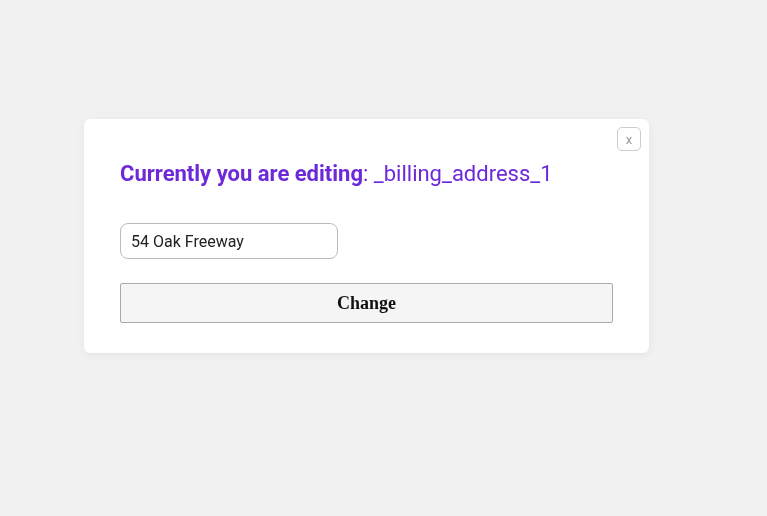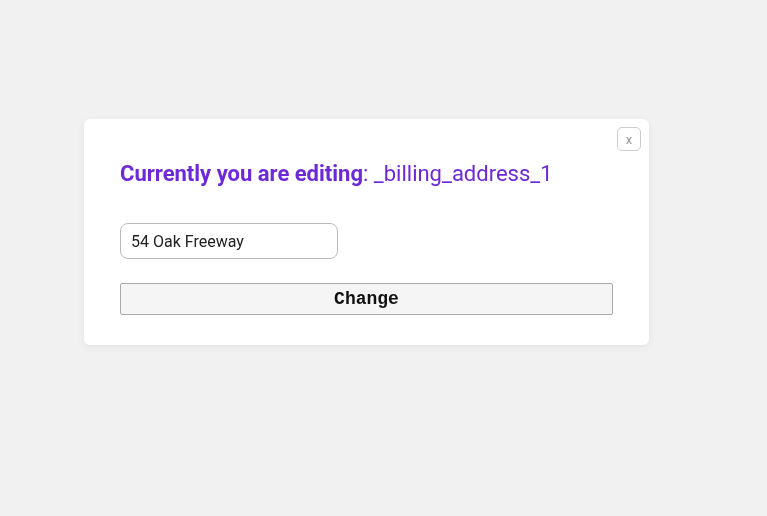--- a/index.html
+++ b/index.html
@@ -67,28 +67,28 @@
       border-radius: 8px;
       padding: 6px 10px;
       font-size: 16px;
       color: #222;
       font-family: inherit;
       margin-bottom: 24px;
       background: #fff;
     }
     .change-btn {
       width: 100%;
-      height: 32px;
+      height: 40px;
       border: 1px solid #aaa;
       background: #f5f5f5;
       font-size: 18px;
       font-weight: 700;
       color: #111;
       cursor: pointer;
-      font-family: Liberation Mono, monospace;
+      font-family: Liberation Serif, serif;
       border-radius: 2px;
     }
   </style>
 </head>
 <body>
 
 <div class="modal">
   <button class="close-btn">
     <span>x</span>
   </button>

